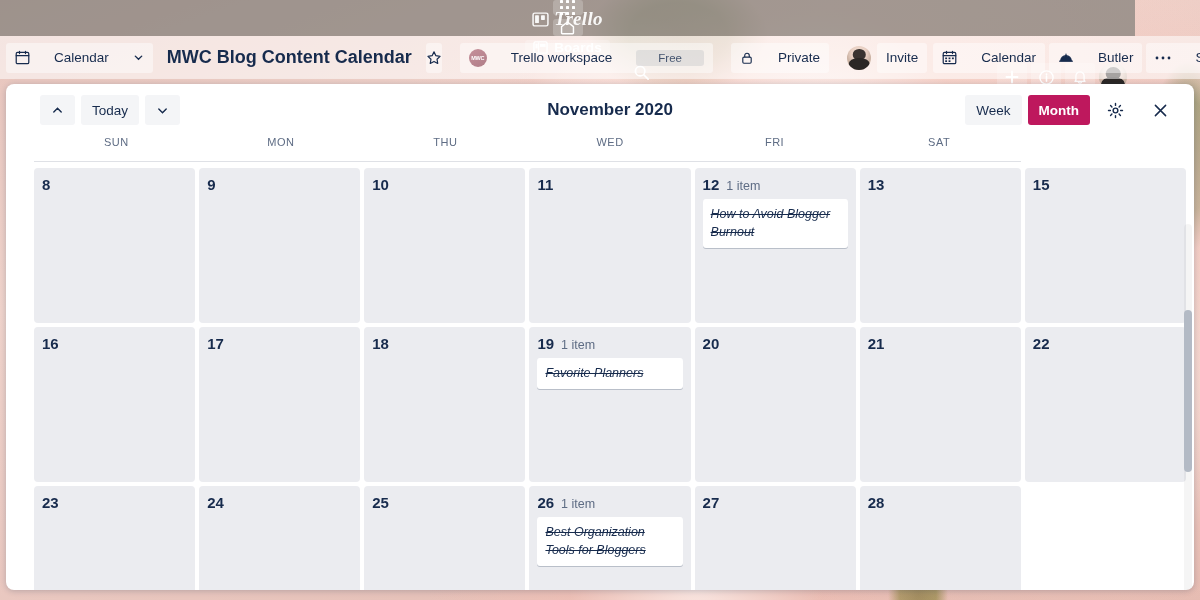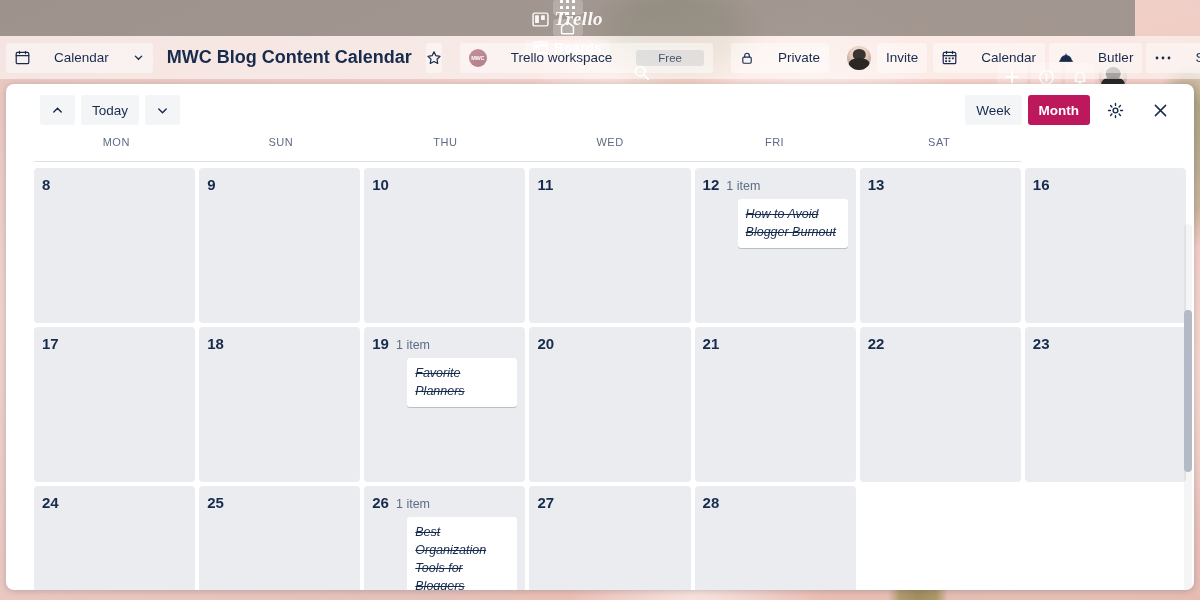--- a/index.html
+++ b/index.html
@@ -157,21 +157,21 @@
     overflow: hidden;
   }
   .cell-head { display: flex; align-items: baseline; gap: 7px; margin-bottom: 6px; }
   .daynum { font-size: 15px; font-weight: bold; color: #172b4d; }
   .itemcount { font-size: 12.5px; color: #5e6c84; }
   .card {
     background: #fff; border-radius: 3px; padding: 6px 8px 7px 8px;
     box-shadow: 0 1px 0 rgba(9,30,66,.22);
     font-size: 12.5px; line-height: 1.45;
     font-style: italic; text-decoration: line-through;
-    color: #172b4d; margin-bottom: 6px; margin-left: 35px;
+    color: #172b4d; margin-bottom: 6px;
   }
 
   
   #vscroll {
     position: absolute; right: 2px; top: 140px; width: 8px; height: 370px;
     border-radius: 4px; background: rgba(0,0,0,.04);
   }
   #vthumb {
     position: absolute; left: 0; top: 86px; width: 8px; height: 162px;
     border-radius: 4px; background: #b3bac5;
@@ -367,41 +367,42 @@
       <div class="tb-btn">Today</div>
       <div class="tb-btn">
         <span>
           <svg width="13" height="13" viewBox="0 0 14 14" fill="none" stroke="#172b4d" stroke-width="1.5" stroke-linecap="round">
             <path d="M3 5.4L7 9.4l4-4"></path>
           </svg>
         </span>
       </div>
     </div>
 
+    <div id="cal-title">November 2020</div>
 
     <div class="tb-right">
       <div class="tb-btn">Week</div>
       <div class="tb-btn active">Month</div>
       <div class="tb-btn plain">
         <svg width="17" height="17" viewBox="0 0 18 18" fill="none" stroke="#172b4d" stroke-width="1.5">
           <circle cx="9" cy="9" r="2.5"></circle>
           <path d="M9 1.6v2M9 14.4v2M1.6 9h2M14.4 9h2M3.8 3.8l1.4 1.4M12.8 12.8l1.4 1.4M14.2 3.8l-1.4 1.4M5.2 12.8l-1.4 1.4" stroke-linecap="round"></path>
         </svg>
       </div>
       <div class="tb-btn plain">
         <svg width="17" height="17" viewBox="0 0 18 18" fill="none" stroke="#172b4d" stroke-width="1.6" stroke-linecap="round">
           <path d="M3.6 3.6l10.8 10.8M14.4 3.6L3.6 14.4"></path>
         </svg>
       </div>
     </div>
   </div>
 
   <div id="dayheader">
+      <div class="dayname">SUN</div>
       <div class="dayname">MON</div>
-      <div class="dayname">SUN</div>
       <div class="dayname">THU</div>
       <div class="dayname">WED</div>
       <div class="dayname">FRI</div>
       <div class="dayname">SAT</div>
     </div>
 
   <div id="grid">
       <div class="cell">
         <div class="cell-head">
           <span class="daynum">8</span>
@@ -429,20 +430,25 @@
         </div>
         <div class="card">How to Avoid Blogger Burnout</div>
       </div>
       <div class="cell">
         <div class="cell-head">
           <span class="daynum">13</span>
         </div>
       </div>
       <div class="cell">
         <div class="cell-head">
+          <span class="daynum">15</span>
+        </div>
+      </div>
+      <div class="cell">
+        <div class="cell-head">
           <span class="daynum">16</span>
         </div>
       </div>
       <div class="cell">
         <div class="cell-head">
           <span class="daynum">17</span>
         </div>
       </div>
       <div class="cell">
         <div class="cell-head">

